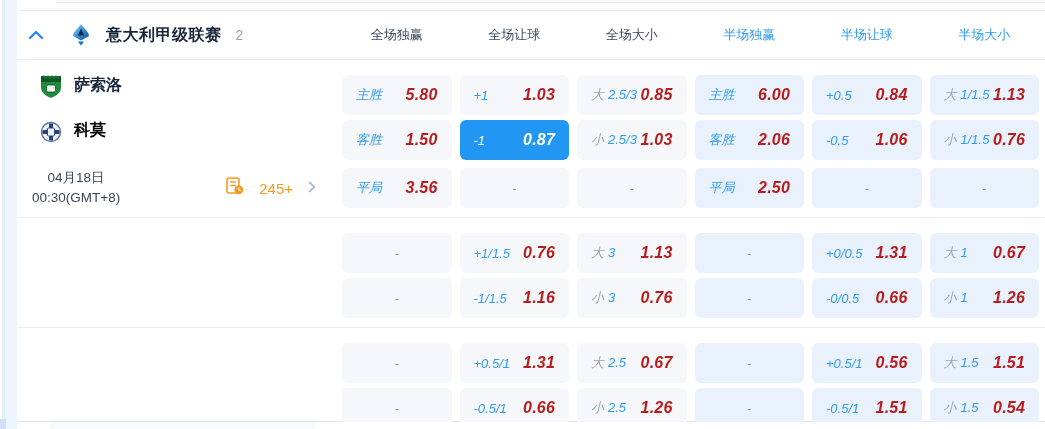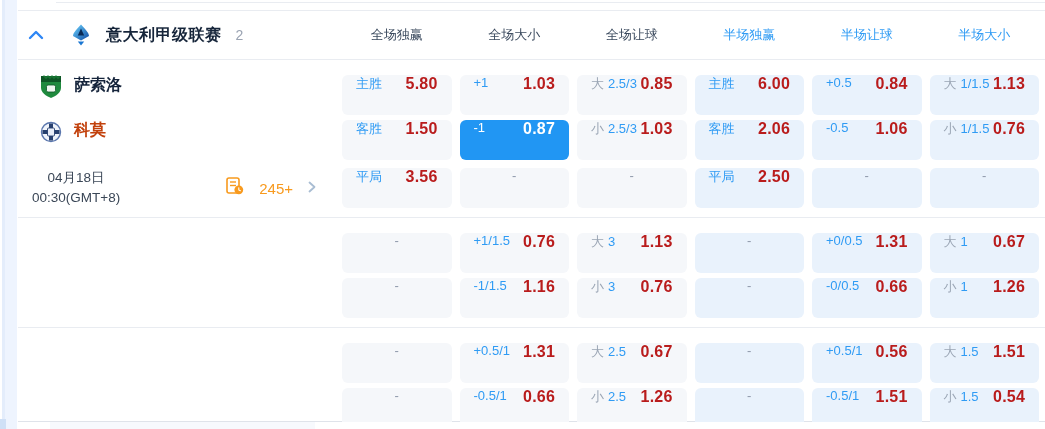--- a/index.html
+++ b/index.html
@@ -41,40 +41,40 @@
 
   
   .group{padding:6px 0 9px;}
   .group:not(:last-child){border-bottom:1px solid #e9ecf1;}
   .group:not(:first-child){padding-top:15px;}
   .row{height:40px;}
   .row + .row{margin-top:5px;}
   .row.draw-row{margin-top:8px;}
 
   .cell{
-    height:40px;border-radius:6px;display:flex;align-items:flex-start;
-    justify-content:space-between;padding:0 14px;box-sizing:border-box;cursor:pointer;
+    height:40px;border-radius:6px;display:flex;align-items:center;
+    justify-content:space-between;padding:0 14px;box-sizing:border-box;cursor:pointer;font-style:italic;
   }
   .cell.full{background:#f5f7fa;}
   .cell.half{background:#e9f2fc;}
   .cell.hl{background:#2196f3 !important;}
   .cell.hl .lbl,.cell.hl .val{color:#fff;}
   .cell.dash{justify-content:center;cursor:default;}
   .dash-mark{color:#8e99ab;font-size:13px;}
   .lbl{font-size:13px;color:#2f9bf4;}
   .lblwrap{display:flex;align-items:baseline;}
   .ou-side{font-size:13px;color:#9aa5b4;margin-right:4px;}
   .ou-line{font-size:13px;color:#2f9bf4;}
   .val{font-size:16px;font-weight:700;color:#b91c1c;letter-spacing:0.2px;}
 
   
   .team-cell{display:flex;align-items:flex-start;gap:12px;padding-left:22px;height:40px;cursor:pointer;}
   .badge{width:22px;height:24px;display:flex;align-items:center;justify-content:center;}
   .team-name{font-size:16px;font-weight:700;color:#15243b;}
-  .team-name.away{color:#c2410c;}
+  .team-name.away{color:#000000;}
   .info-cell{display:flex;justify-content:space-between;padding-left:14px;padding-right:18px;height:40px;}
   .datetime{text-align:center;font-size:13.5px;color:#3b4757;line-height:1.5;}
   .markets-link{display:flex;align-items:center;gap:15px;cursor:pointer;}
   .markets-count{color:#f89a1e;font-size:15px;}
 </style>
 </head>
 <body>
 
 <div class="side-strip">
   <div class="band-a"></div>
@@ -104,22 +104,22 @@
             </defs>
           <path d="M10 0.5 C13.5 4.5 18 8.5 18 12 L10 16.5 L2 12 C2 8.5 6.5 4.5 10 0.5 Z" fill="url(#lg1)"></path>
           <path d="M10 4.5 L13.2 11.5 L6.8 11.5 Z" fill="#0a2a55"></path>
           <path d="M6.8 17.5 L13.2 17.5 L10 21.5 Z" fill="#1976d2"></path>
         </svg>
       </div>
       <span class="league-title">意大利甲级联赛</span>
       <span class="league-count">2</span>
     </div>
     <span class="colh full">全场独赢</span>
+    <span class="colh full">全场让球</span>
     <span class="colh full">全场大小</span>
-    <span class="colh full">全场让球</span>
     <span class="colh half">半场独赢</span>
     <span class="colh half">半场让球</span>
     <span class="colh half">半场大小</span>
   </div>
 
   <div class="group">
     <div class="grid row">
       <div class="team-cell">
         <span class="badge">
           <svg width="22" height="24" viewBox="0 0 22 24">

